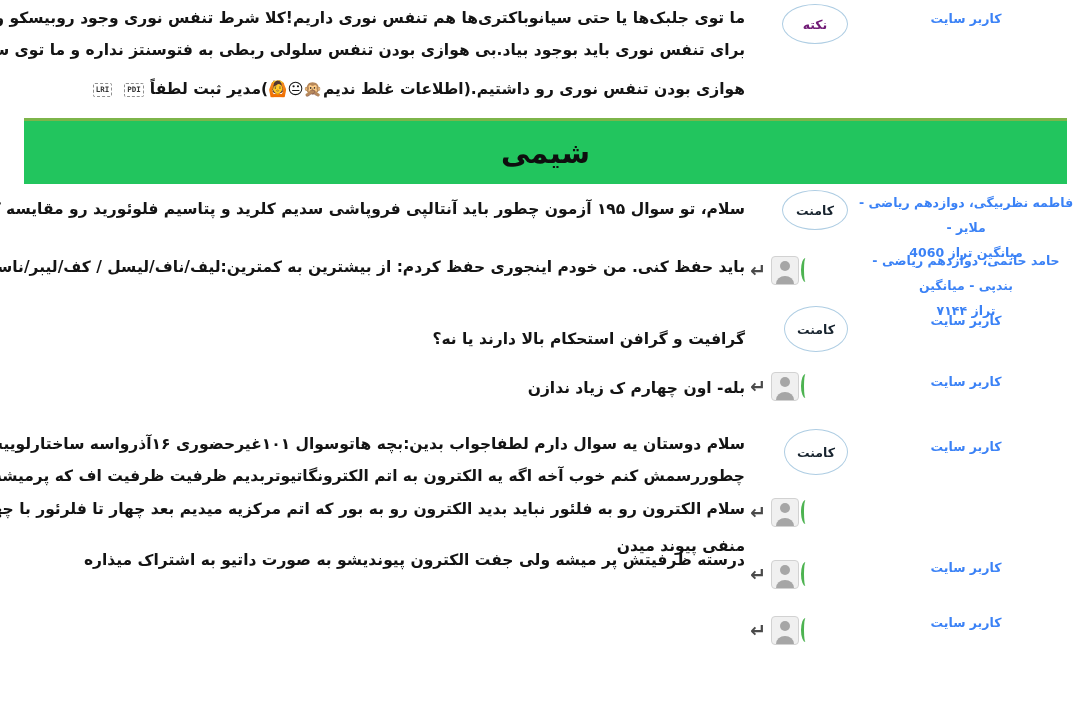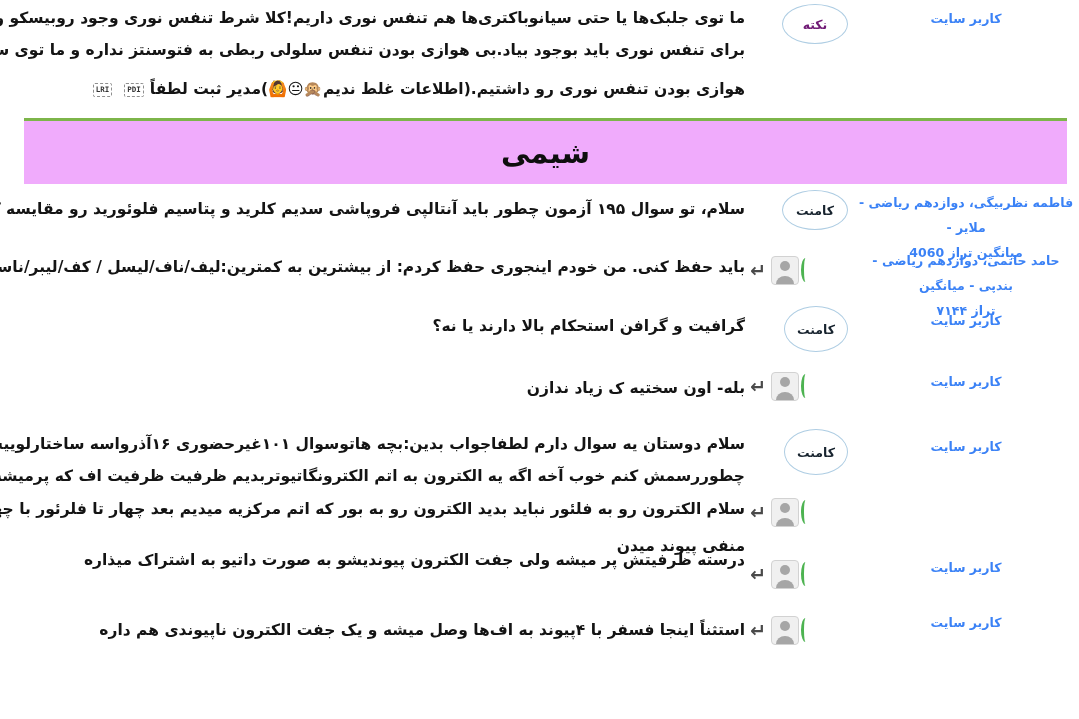--- a/index.html
+++ b/index.html
@@ -51,21 +51,21 @@
   }
   
   .ctrlbox{
     display:inline-block;border:1px dashed #8f8f8f;border-radius:2px;
     font-family:"DejaVu Sans Mono",monospace;font-size:7.5px;font-weight:bold;color:#333;
     padding:2px 2px;line-height:1;vertical-align:middle;margin:16px 6px;direction:ltr;
   }
   
   .banner{
     position:absolute;left:24px;right:12px;top:118px;height:63px;
-    background:#f0abfc;border-top:3px solid #7db54a;
+    background:#22c55e;border-top:3px solid #7db54a;
     display:flex;align-items:center;justify-content:center;
     font-size:29px;font-weight:bold;color:#0e0e0e;
   }
 </style>
 </head>
 <body>
 
 <div class="page">
 
   <div class="usercol" style="top:6px">
@@ -100,34 +100,34 @@
         <span class="torso"></span>
       </span>
     <span class="bracket"></span>
   </div>
   <div class="msg" style="top:251px">باید حفظ کنی. من خودم اینجوری حفظ کردم: از بیشترین به کمترین:لیف/ناف/لیسل / کف/لیبر/ناسل / نابر/کاسل/کابر</div>
 
   <div class="usercol" style="top:308px">
     <div>کاربر سایت</div>
   </div>
   <div class="badge comment round" style="top:306px">کامنت</div>
-  <div class="msg" style="top:310px">گرافیت و گرافن استحکام بالا دارند یا نه؟</div>
+  <div class="msg" style="top:323px">گرافیت و گرافن استحکام بالا دارند یا نه؟</div>
 
   <div class="usercol" style="top:369px">
     <div>کاربر سایت</div>
   </div>
   <div class="icongroup" style="top:371px">
     <span class="arrow">↵</span>
     <span class="avatar">
         <span class="head"></span>
         <span class="torso"></span>
       </span>
     <span class="bracket"></span>
   </div>
-  <div class="msg" style="top:372px">بله- اون سختیه ک زیاد ندازن</div>
+  <div class="msg" style="top:372px">بله- اون چهارم ک زیاد ندازن</div>
 
   <div class="usercol" style="top:434px">
     <div>کاربر سایت</div>
   </div>
   <div class="badge comment round" style="top:429px">کامنت</div>
   <div class="msg" style="top:428px">
     <div>سلام دوستان یه سوال دارم لطفاجواب بدین:بچه هاتوسوال ۱۰۱غیرحضوری ۱۶آذرواسه ساختارلوییس بی اف چهارمنفی</div>
     <div>چطوررسمش کنم خوب آخه اگه یه الکترون به اتم الکترونگاتیوتربدیم ظرفیت ظرفیت اف که پرمیشه ...لطفاجواب😐😐ممنون</div>
   </div>
 
@@ -161,15 +161,14 @@
     <div>کاربر سایت</div>
   </div>
   <div class="icongroup" style="top:615px">
     <span class="arrow">↵</span>
     <span class="avatar">
         <span class="head"></span>
         <span class="torso"></span>
       </span>
     <span class="bracket"></span>
   </div>
-  <div class="msg" style="top:614px">استثناً اینجا فسفر با ۴پیوند به اف‌ها وصل میشه و یک جفت الکترون ناپیوندی هم داره</div>
 
 </div>
 
 </body></html>

